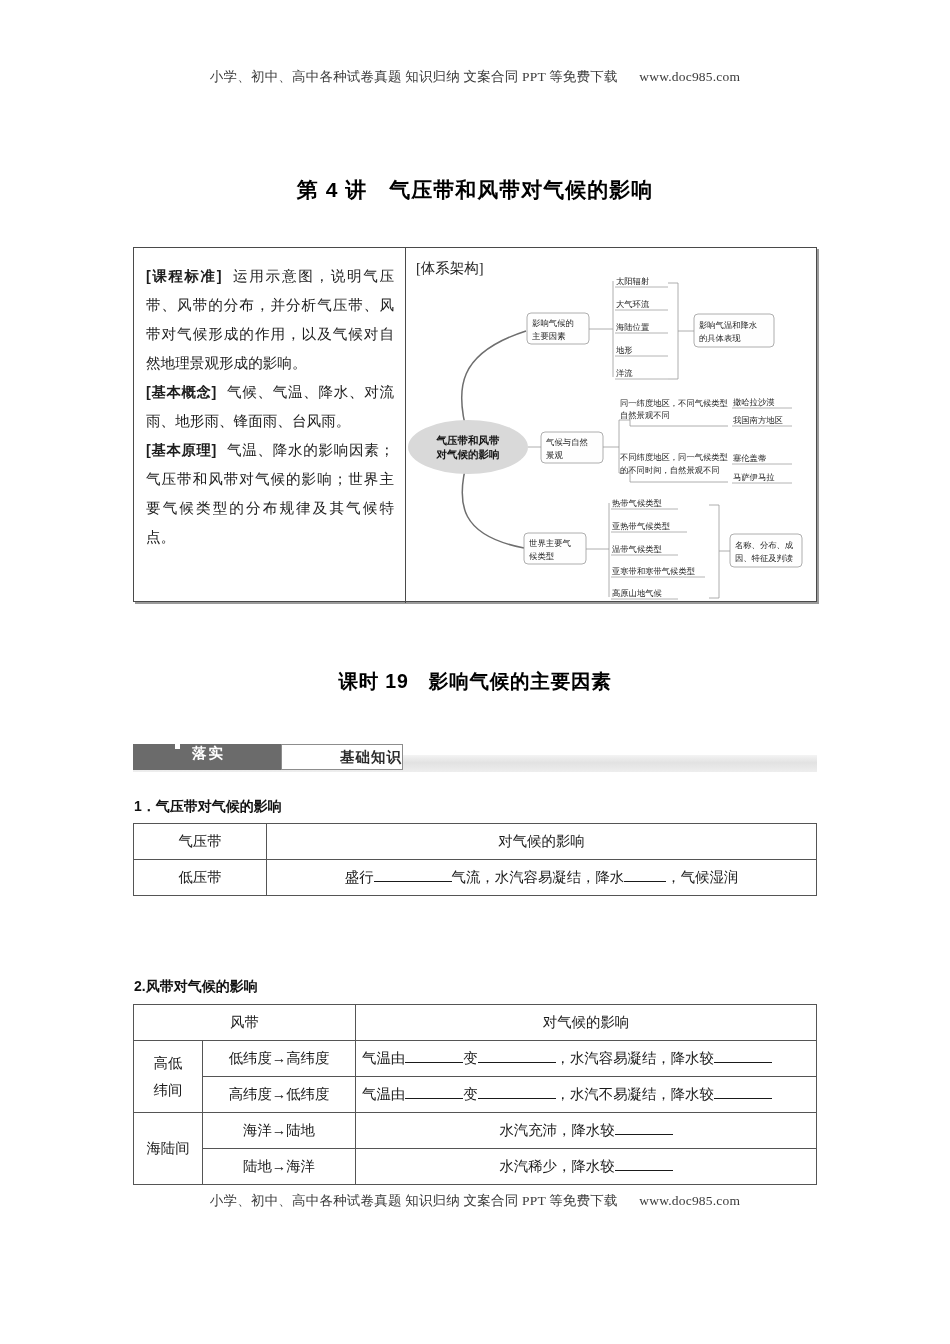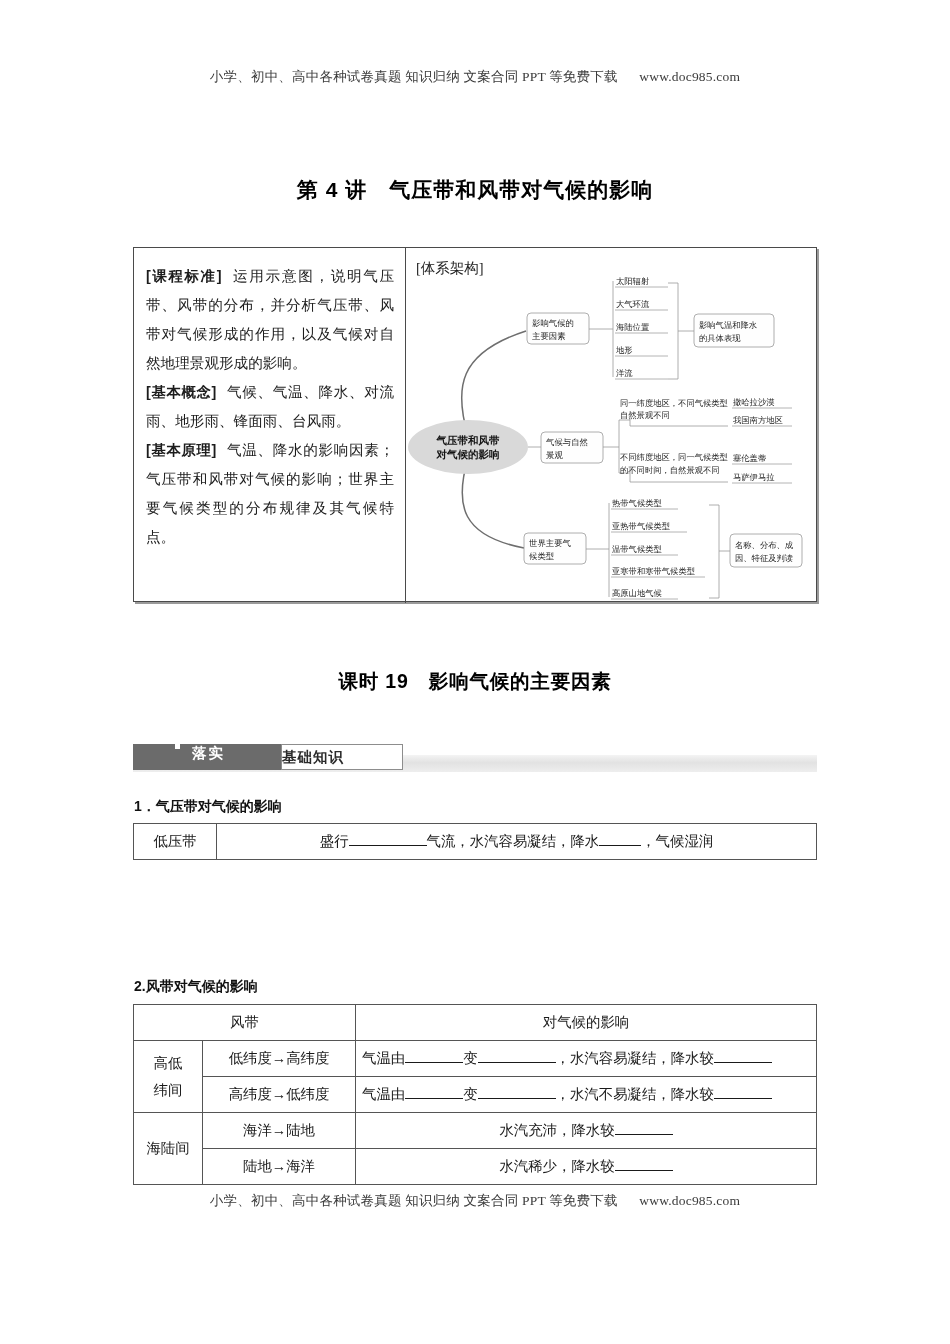--- a/index.html
+++ b/index.html
@@ -203,21 +203,21 @@
     position: absolute;
     left: 148px;
     top: 0;
     width: 122px;
     height: 26px;
     background: #ffffff;
     border: 1px solid #8d8d8d;
     box-sizing: border-box;
     display: flex;
     align-items: center;
-    justify-content: flex-start;
+    justify-content: flex-end;
   }
   #banner-tab-light .lbl {
     font-family: "Liberation Sans", "DejaVu Sans", sans-serif;
     font-weight: bold;
     font-size: 14.5px;
     color: #2b2b2b;
     letter-spacing: 1px;
   }
 
   
@@ -381,20 +381,24 @@
   </div>
   <div id="banner-tab-light">
     <span class="lbl">基础知识</span>
   </div>
 </div>
 
 <div class="sub-head" id="sub-head-1">1．气压带对气候的影响</div>
 
 <table class="doc-table" id="table-pressure">
   <tbody>
+      <tr>
+    <td class="c-center" style="width:120px">气压带</td>
+    <td class="c-center">对气候的影响</td>
+  </tr>
   <tr>
     <td class="c-center">低压带</td>
     <td class="c-center"><span>盛行</span><span class="blank-lg"></span><span>气流，水汽容易凝结，降水</span><span class="blank-sm"></span><span>，气候湿润</span></td>
   </tr>
 </tbody>
   </table>
 
 <div class="sub-head" id="sub-head-2">2.风带对气候的影响</div>
 
 <table class="doc-table" id="table-wind">

